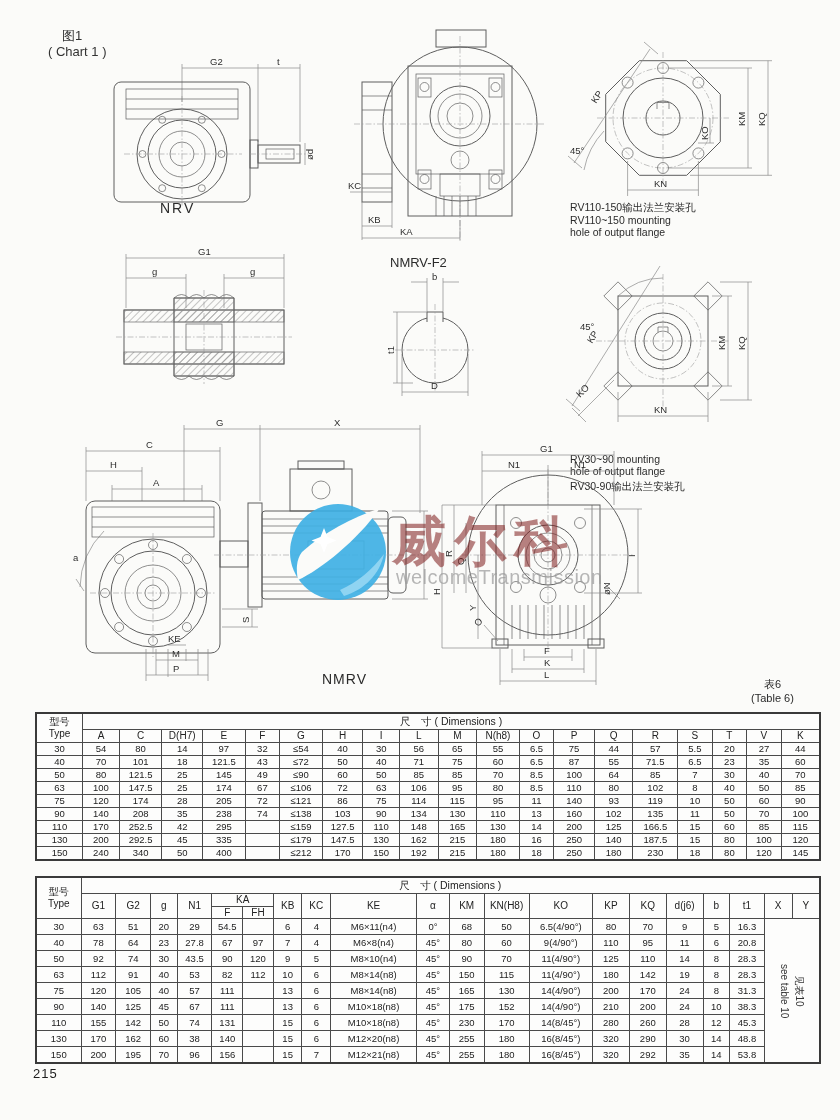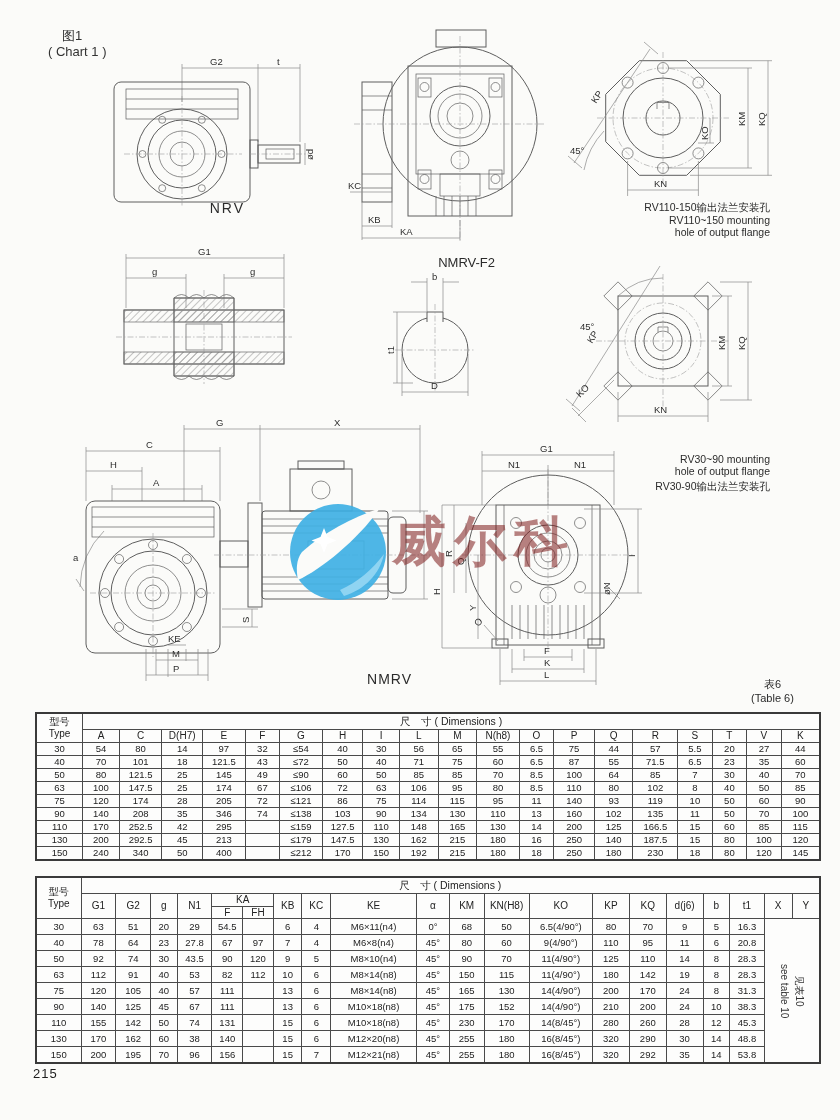--- a/index.html
+++ b/index.html
@@ -1,19 +1,19 @@
 <!DOCTYPE html>
 <html><head>
 <meta charset="utf-8">
 <style>
   html,body{margin:0;padding:0;}
   body{width:840px;height:1120px;background:#e8e8e6;font-family:"Liberation Sans",sans-serif;}
   .page{position:relative;width:840px;height:1120px;background:#fbfbf9;overflow:hidden;color:#222;}
   .lbl{position:absolute;color:#333;}
-  .cap{position:absolute;text-align:right;color:#2b2b2b;}
+  .cap{position:absolute;text-align:left;color:#2b2b2b;}
   .drw{position:absolute;}
   .drw svg{position:absolute;left:0;top:0;}
   .ln{stroke:#5e5e5e;fill:none;stroke-width:1;}
   .ln2{stroke:#5e5e5e;fill:none;stroke-width:.7;}
   .dm{stroke:#8a8a8a;fill:none;stroke-width:.7;}
   .dash{stroke:#9a9a9a;fill:none;stroke-width:.6;stroke-dasharray:6 2 1.5 2;}
   .hat{fill:url(#hatchp);stroke:#6a6a6a;stroke-width:.7;}
   .dtx{font-size:9.5px;fill:#2e2e2e;font-family:"Liberation Sans",sans-serif;}
   
   .tblwrap{position:absolute;left:35px;}
@@ -412,20 +412,21 @@
   </div>
 
   <div class="wm">
     <svg width="104" height="104" viewBox="0 0 104 104">
       <circle cx="52" cy="54" r="48" fill="#3fb0e4" opacity=".92"></circle>
       <path d="M12,82 C34,72 72,42 94,10 C66,20 38,34 16,54 C10,62 10,72 12,82 Z" fill="#fbfbf9"></path>
       <path d="M58,98 C78,92 94,76 98,56 C86,72 72,84 54,92 Z" fill="#8fd4f2"></path>
       <path d="M38,30 l3.5,9 9,3.5 -9,3.5 -3.5,9 -3.5,-9 -9,-3.5 9,-3.5 Z" fill="#ffffff"></path>
     </svg>
     <span class="wm-cn">威尔科</span>
+    <span class="wm-en">welcomeTransmission</span>
   </div>
 
   <div class="t6cap">
     <div>表6</div>
     <div>(Table 6)</div>
   </div>
 
   <div class="tblwrap" style="top:712px;">
     <table class="t6">
       <colgroup>
@@ -589,21 +590,21 @@
             <td>10</td>
             <td>50</td>
             <td>60</td>
             <td>90</td>
           </tr>
           <tr>
             <td>90</td>
             <td>140</td>
             <td>208</td>
             <td>35</td>
-            <td>346</td>
+            <td>238</td>
             <td>74</td>
             <td>≤138</td>
             <td>103</td>
             <td>90</td>
             <td>134</td>
             <td>130</td>
             <td>110</td>
             <td>13</td>
             <td>160</td>
             <td>102</td>
@@ -633,21 +634,21 @@
             <td>15</td>
             <td>60</td>
             <td>85</td>
             <td>115</td>
           </tr>
           <tr>
             <td>130</td>
             <td>200</td>
             <td>292.5</td>
             <td>45</td>
-            <td>213</td>
+            <td>335</td>
             <td></td>
             <td>≤179</td>
             <td>147.5</td>
             <td>130</td>
             <td>162</td>
             <td>215</td>
             <td>180</td>
             <td>16</td>
             <td>250</td>
             <td>140</td>

